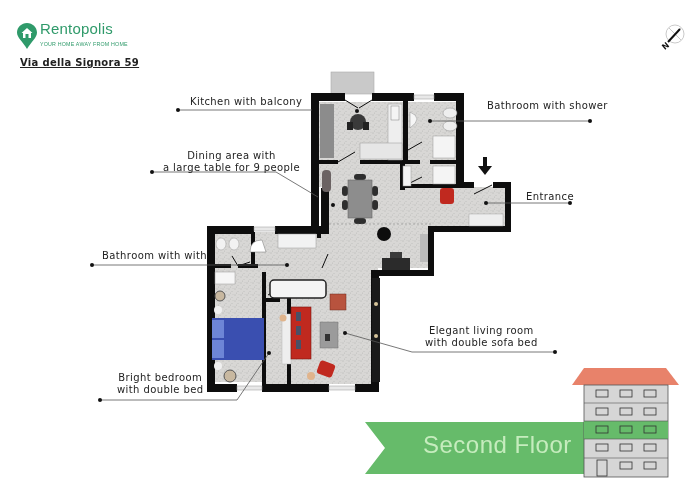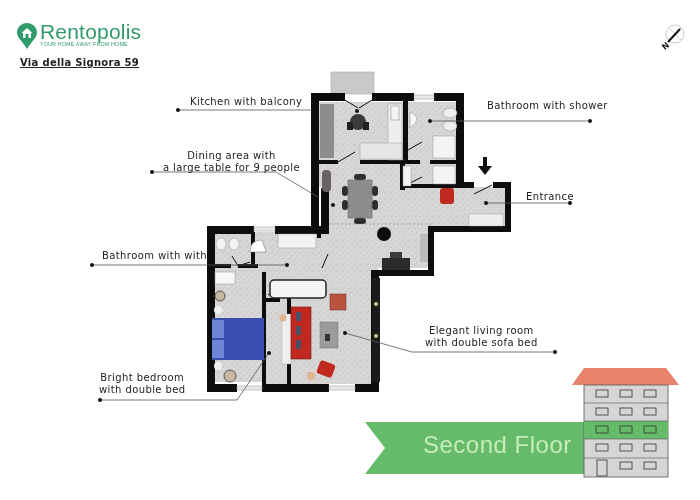--- a/index.html
+++ b/index.html
@@ -1,19 +1,19 @@
 <!DOCTYPE html>
 <html><head>
 <meta charset="utf-8">
 <style>
   html, body { margin:0; padding:0; }
   body { width:700px; height:500px; background:#ffffff; position:relative; overflow:hidden; font-family:"DejaVu Sans", sans-serif; }
   .abs { position:absolute; }
   .logo-pin { left:17px; top:23px; width:20px; height:26px; }
-  .logo-word { left:40px; top:20px; font-family:"Liberation Sans", sans-serif; font-size:21px; color:#2f9a6a; letter-spacing:0.2px; font-weight:normal; }
+  .logo-word { left:40px; top:20px; font-family:"Liberation Sans", sans-serif; font-size:15px; color:#2f9a6a; letter-spacing:0.2px; font-weight:normal; }
   .logo-tag { left:40px; top:41px; font-family:"Liberation Sans", sans-serif; font-size:5.3px; color:#2f9a6a; letter-spacing:0.2px; }
   .address { left:20px; top:57px; font-size:10px; font-weight:bold; color:#222; text-decoration:underline; letter-spacing:0.3px; }
   .label { font-size:10px; color:#222; letter-spacing:0.4px; line-height:12px; text-align:center; white-space:nowrap; }
   .compass { left:660px; top:22px; width:28px; height:28px; }
   .ribbon-text { left:423px; top:431px; font-family:"Liberation Sans", sans-serif; font-size:24px; color:#c6ecbe; letter-spacing:0.5px; }
   svg text { font-family:"DejaVu Sans", sans-serif; }
 </style>
 </head>
 <body>
 
@@ -258,18 +258,18 @@
 <div class="abs label" style="left:526px;top:191px;text-align:right;">
   <div>Entrance</div>
 </div>
 <div class="abs label" style="left:102px;top:250px;">
   <div>Bathroom with with</div>
 </div>
 <div class="abs label" style="left:425px;top:325px;">
   <div>Elegant living room</div>
   <div>with double sofa bed</div>
 </div>
-<div class="abs label" style="left:99px;top:372px;">
+<div class="abs label" style="left:117px;top:372px;">
   <div>Bright bedroom</div>
   <div>with double bed</div>
 </div>
 
 <div class="abs ribbon-text">Second Floor</div>
 
 </body></html>

